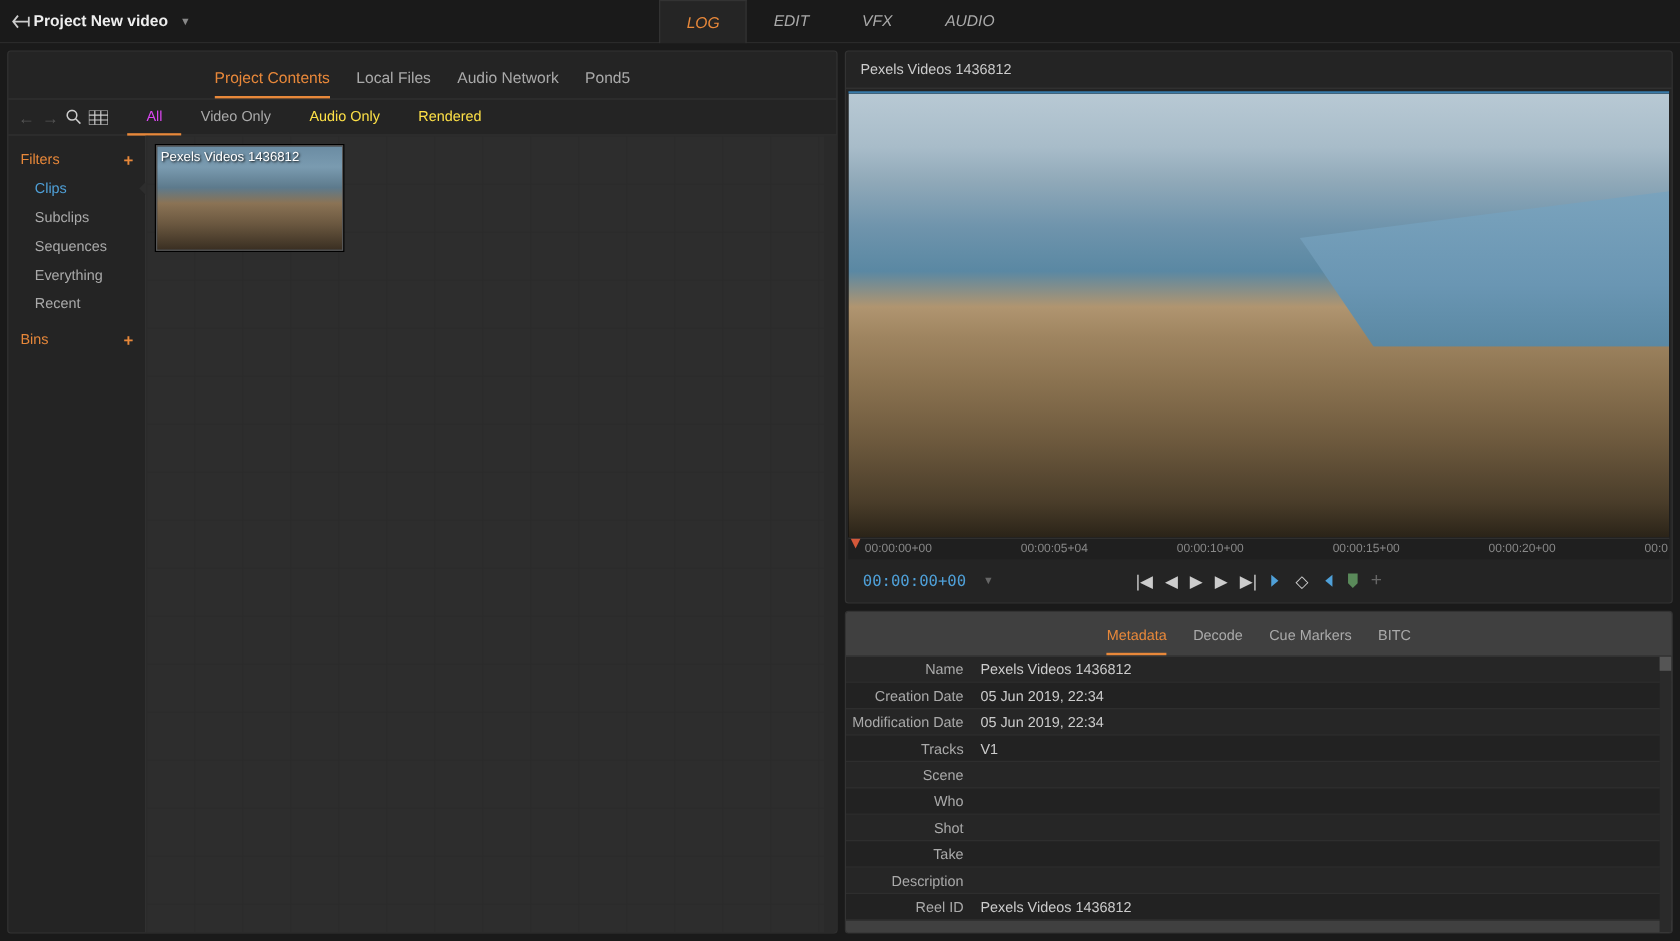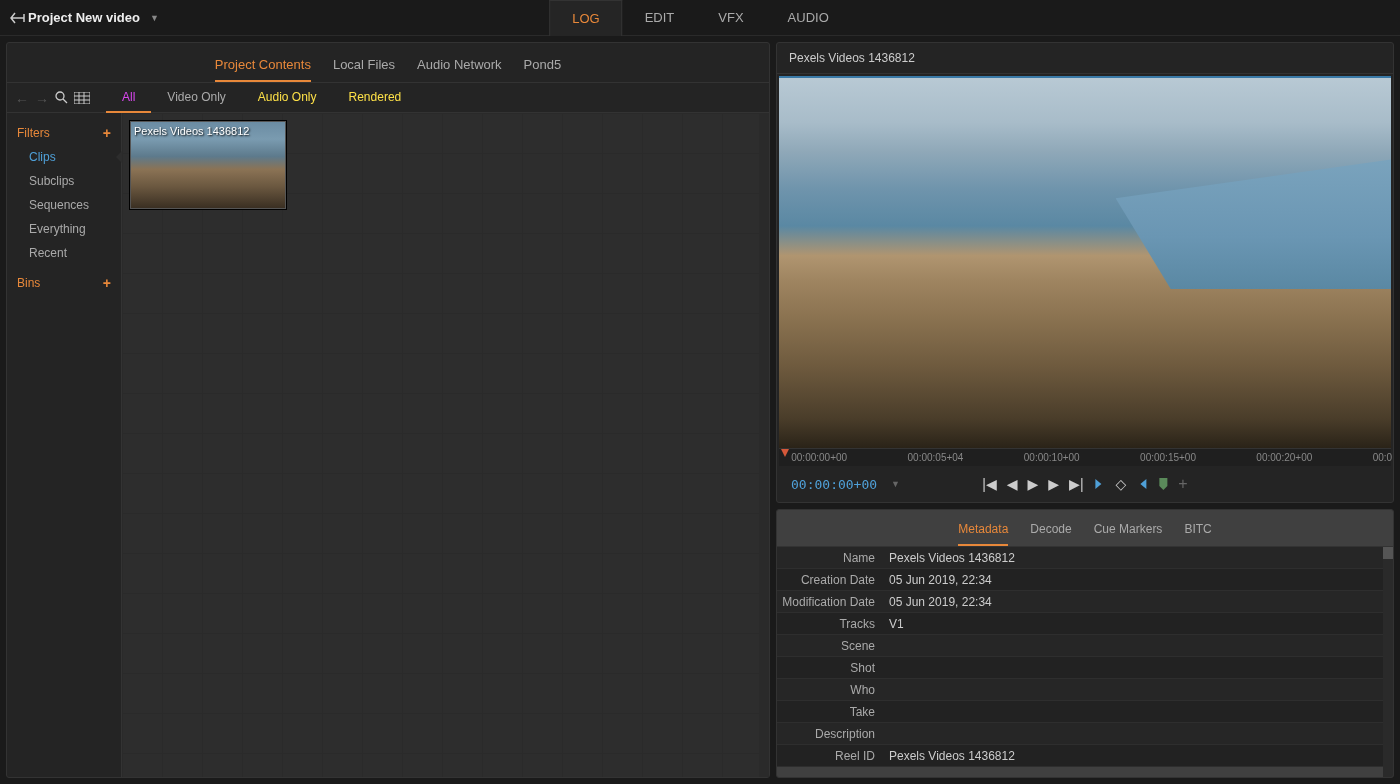--- a/index.html
+++ b/index.html
@@ -5,26 +5,26 @@
 * { margin: 0; padding: 0; box-sizing: border-box; font-family: Arial, Helvetica, sans-serif; }
 body { background: #1a1a1a; color: #aaa; font-size: 12px; width: 1400px; height: 784px; overflow: hidden; }
 
 
 .topbar { height: 36px; background: #1a1a1a; display: flex; align-items: center; border-bottom: 1px solid #2a2a2a; }
 .topbar-left { display: flex; align-items: center; gap: 0; padding-left: 10px; }
 .back-icon { width: 18px; height: 16px; display: flex; align-items: center; justify-content: center; cursor: pointer; }
 .project-title { color: #eee; font-weight: bold; font-size: 13px; display: flex; align-items: center; gap: 10px; }
 .dropdown-caret { font-size: 9px; color: #888; }
 .topbar-tabs { display: flex; margin-left: auto; margin-right: auto; position: absolute; left: 50%; transform: translateX(-50%); gap: 0; }
-.top-tab { padding: 10px 22px; color: #aaa; cursor: pointer; font-size: 13px; }
+.top-tab { padding: 10px 22px; color: #aaa; cursor: pointer; font-size: 13px; font-style: italic; }
 .top-tab.active { color: #e8883a; background: #252525; border-top: 1px solid #333; border-left: 1px solid #333; border-right: 1px solid #333; }
 
 
 .main { display: flex; height: calc(100% - 36px); padding: 6px; gap: 6px; }
-.left-panel { width: 764px; display: flex; flex-direction: column; background: #242424; border: 1px solid #333; border-radius: 3px; }
+.left-panel { width: 692px; display: flex; flex-direction: column; background: #242424; border: 1px solid #333; border-radius: 3px; }
 .right-panel { flex: 1; display: flex; flex-direction: column; gap: 6px; }
 
 
 .src-tabs { display: flex; padding: 8px 0 0 0; justify-content: center; gap: 22px; border-bottom: 1px solid #333; }
 .src-tab { padding: 6px 0 8px 0; color: #aaa; cursor: pointer; font-size: 13px; }
 .src-tab.active { color: #e8883a; border-bottom: 2px solid #e8883a; }
 
 
 .filter-row { display: flex; align-items: center; height: 30px; border-bottom: 1px solid #333; }
 .nav-icons { display: flex; gap: 6px; padding: 0 8px; align-items: center; }
@@ -239,25 +239,25 @@
           </div>
         <div class="meta-row">
             <div class="meta-label">Tracks</div>
             <div class="meta-value">V1</div>
           </div>
         <div class="meta-row">
             <div class="meta-label">Scene</div>
             <div class="meta-value"></div>
           </div>
         <div class="meta-row">
+            <div class="meta-label">Who</div>
+            <div class="meta-value"></div>
+          </div>
+        <div class="meta-row">
             <div class="meta-label">Shot</div>
-            <div class="meta-value"></div>
-          </div>
-        <div class="meta-row">
-            <div class="meta-label">Who</div>
             <div class="meta-value"></div>
           </div>
         <div class="meta-row">
             <div class="meta-label">Take</div>
             <div class="meta-value"></div>
           </div>
         <div class="meta-row">
             <div class="meta-label">Description</div>
             <div class="meta-value"></div>
           </div>

